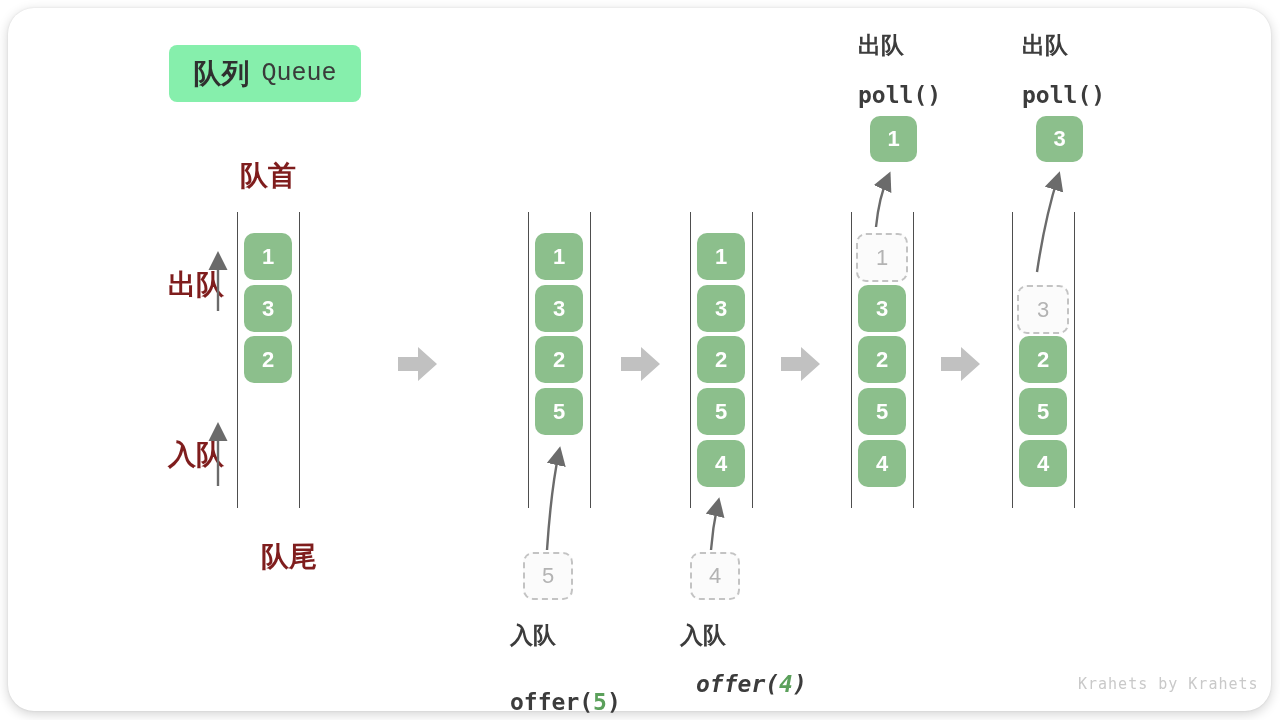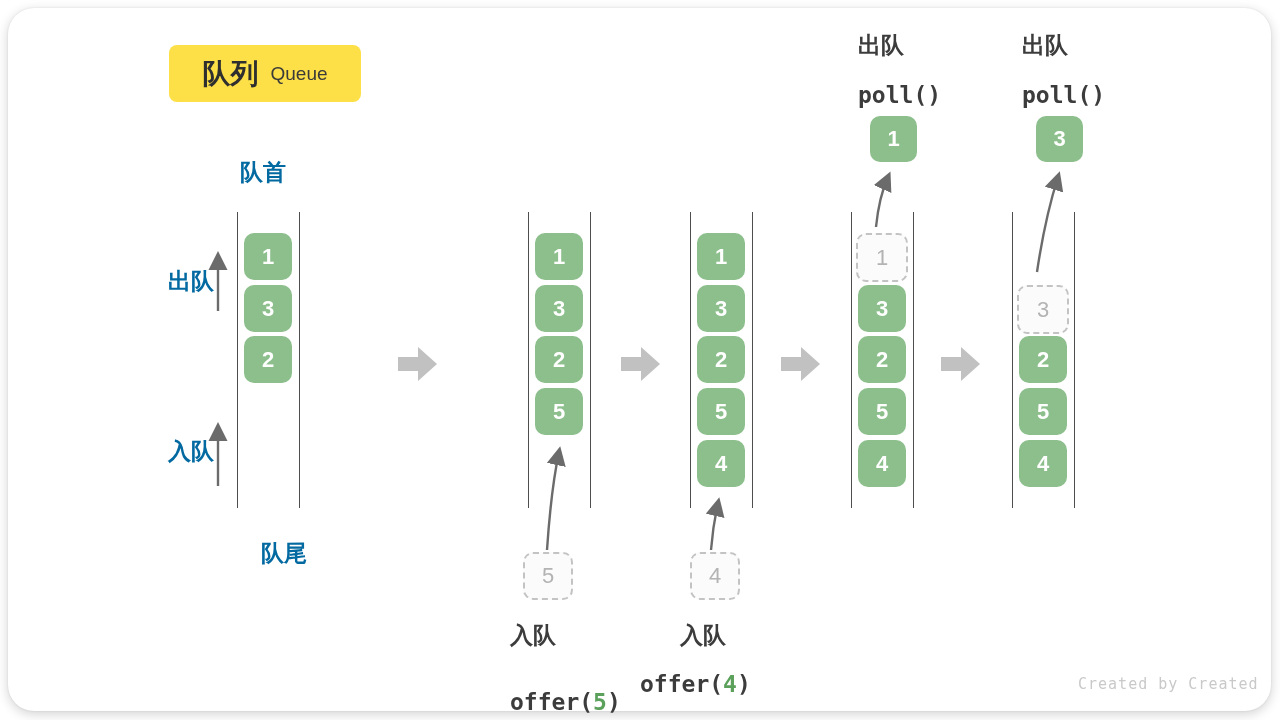--- a/index.html
+++ b/index.html
@@ -3,26 +3,26 @@
 <meta charset="utf-8">
 <style>
   html,body{margin:0;padding:0;width:1280px;height:720px;background:#fff;
     font-family:"Liberation Sans", sans-serif;}
   .page-card{position:absolute;left:8px;top:8px;width:1263px;height:703px;
     background:#fff;border-radius:26px;
     box-shadow:0 0 2px rgba(0,0,0,.10), 0 3px 12px rgba(0,0,0,.18);}
   .content{position:absolute;left:0;top:0;width:1280px;height:720px;}
 
   .title-box{position:absolute;left:169px;top:45px;width:192px;height:57px;
-    background:#fde047;border-radius:8px;display:flex;align-items:center;
+    background:#86efac;border-radius:8px;display:flex;align-items:center;
     justify-content:center;gap:12px;}
   .title-zh{font-weight:bold;font-size:28px;color:#2f2f2f;}
-  .title-en{font-family:Liberation Sans, sans-serif;font-size:19px;color:#3a3a3a;}
+  .title-en{font-family:Liberation Mono, monospace;font-size:25px;color:#3a3a3a;}
 
-  .zh-label{position:absolute;font-weight:bold;font-size:23px;color:#0369a1;}
+  .zh-label{position:absolute;font-weight:bold;font-size:28px;color:#7f1d1d;}
   .op-label{position:absolute;font-size:23px;font-weight:600;color:#3c3c3c;}
   .code-label{position:absolute;font-family:"DejaVu Sans Mono", monospace;
     font-size:23px;font-weight:600;color:#3c3c3c;white-space:nowrap;margin-top:16px;}
   .code-label .arg{color:#5ba05b;font-weight:bold;}
 
   .queue{position:absolute;top:212px;width:61px;height:296px;
     border-left:1.5px solid #4e4e4e;border-right:1.5px solid #4e4e4e;}
   .box{position:absolute;left:6px;width:48px;height:47px;border-radius:10px;
     background:#8cbf8c;color:#ffffff;font-size:22px;font-weight:bold;
     display:flex;align-items:center;justify-content:center;}
@@ -135,19 +135,19 @@
   <div class="float-box" style="left:1036px;top:116px;">3</div>
 
   <div class="float-dashed" style="left:523px;top:552px;">5</div>
   <div class="op-label" style="left:510px;top:620px;">入队</div>
   <div class="code-label" style="left:510px;top:673px;">
     <span>offer(</span><span class="arg">5</span><span>)</span>
   </div>
 
   <div class="float-dashed" style="left:690px;top:552px;">4</div>
   <div class="op-label" style="left:680px;top:620px;">入队</div>
-  <div class="code-label" style="left:640px;top:655px;">
+  <div class="code-label" style="left:696px;top:655px;font-style:italic;">
     <span>offer(</span><span class="arg">4</span><span>)</span>
   </div>
 
-  <div class="watermark">Created by Created</div>
+  <div class="watermark">Krahets by Krahets</div>
 
 </div>
 
 </body></html>

